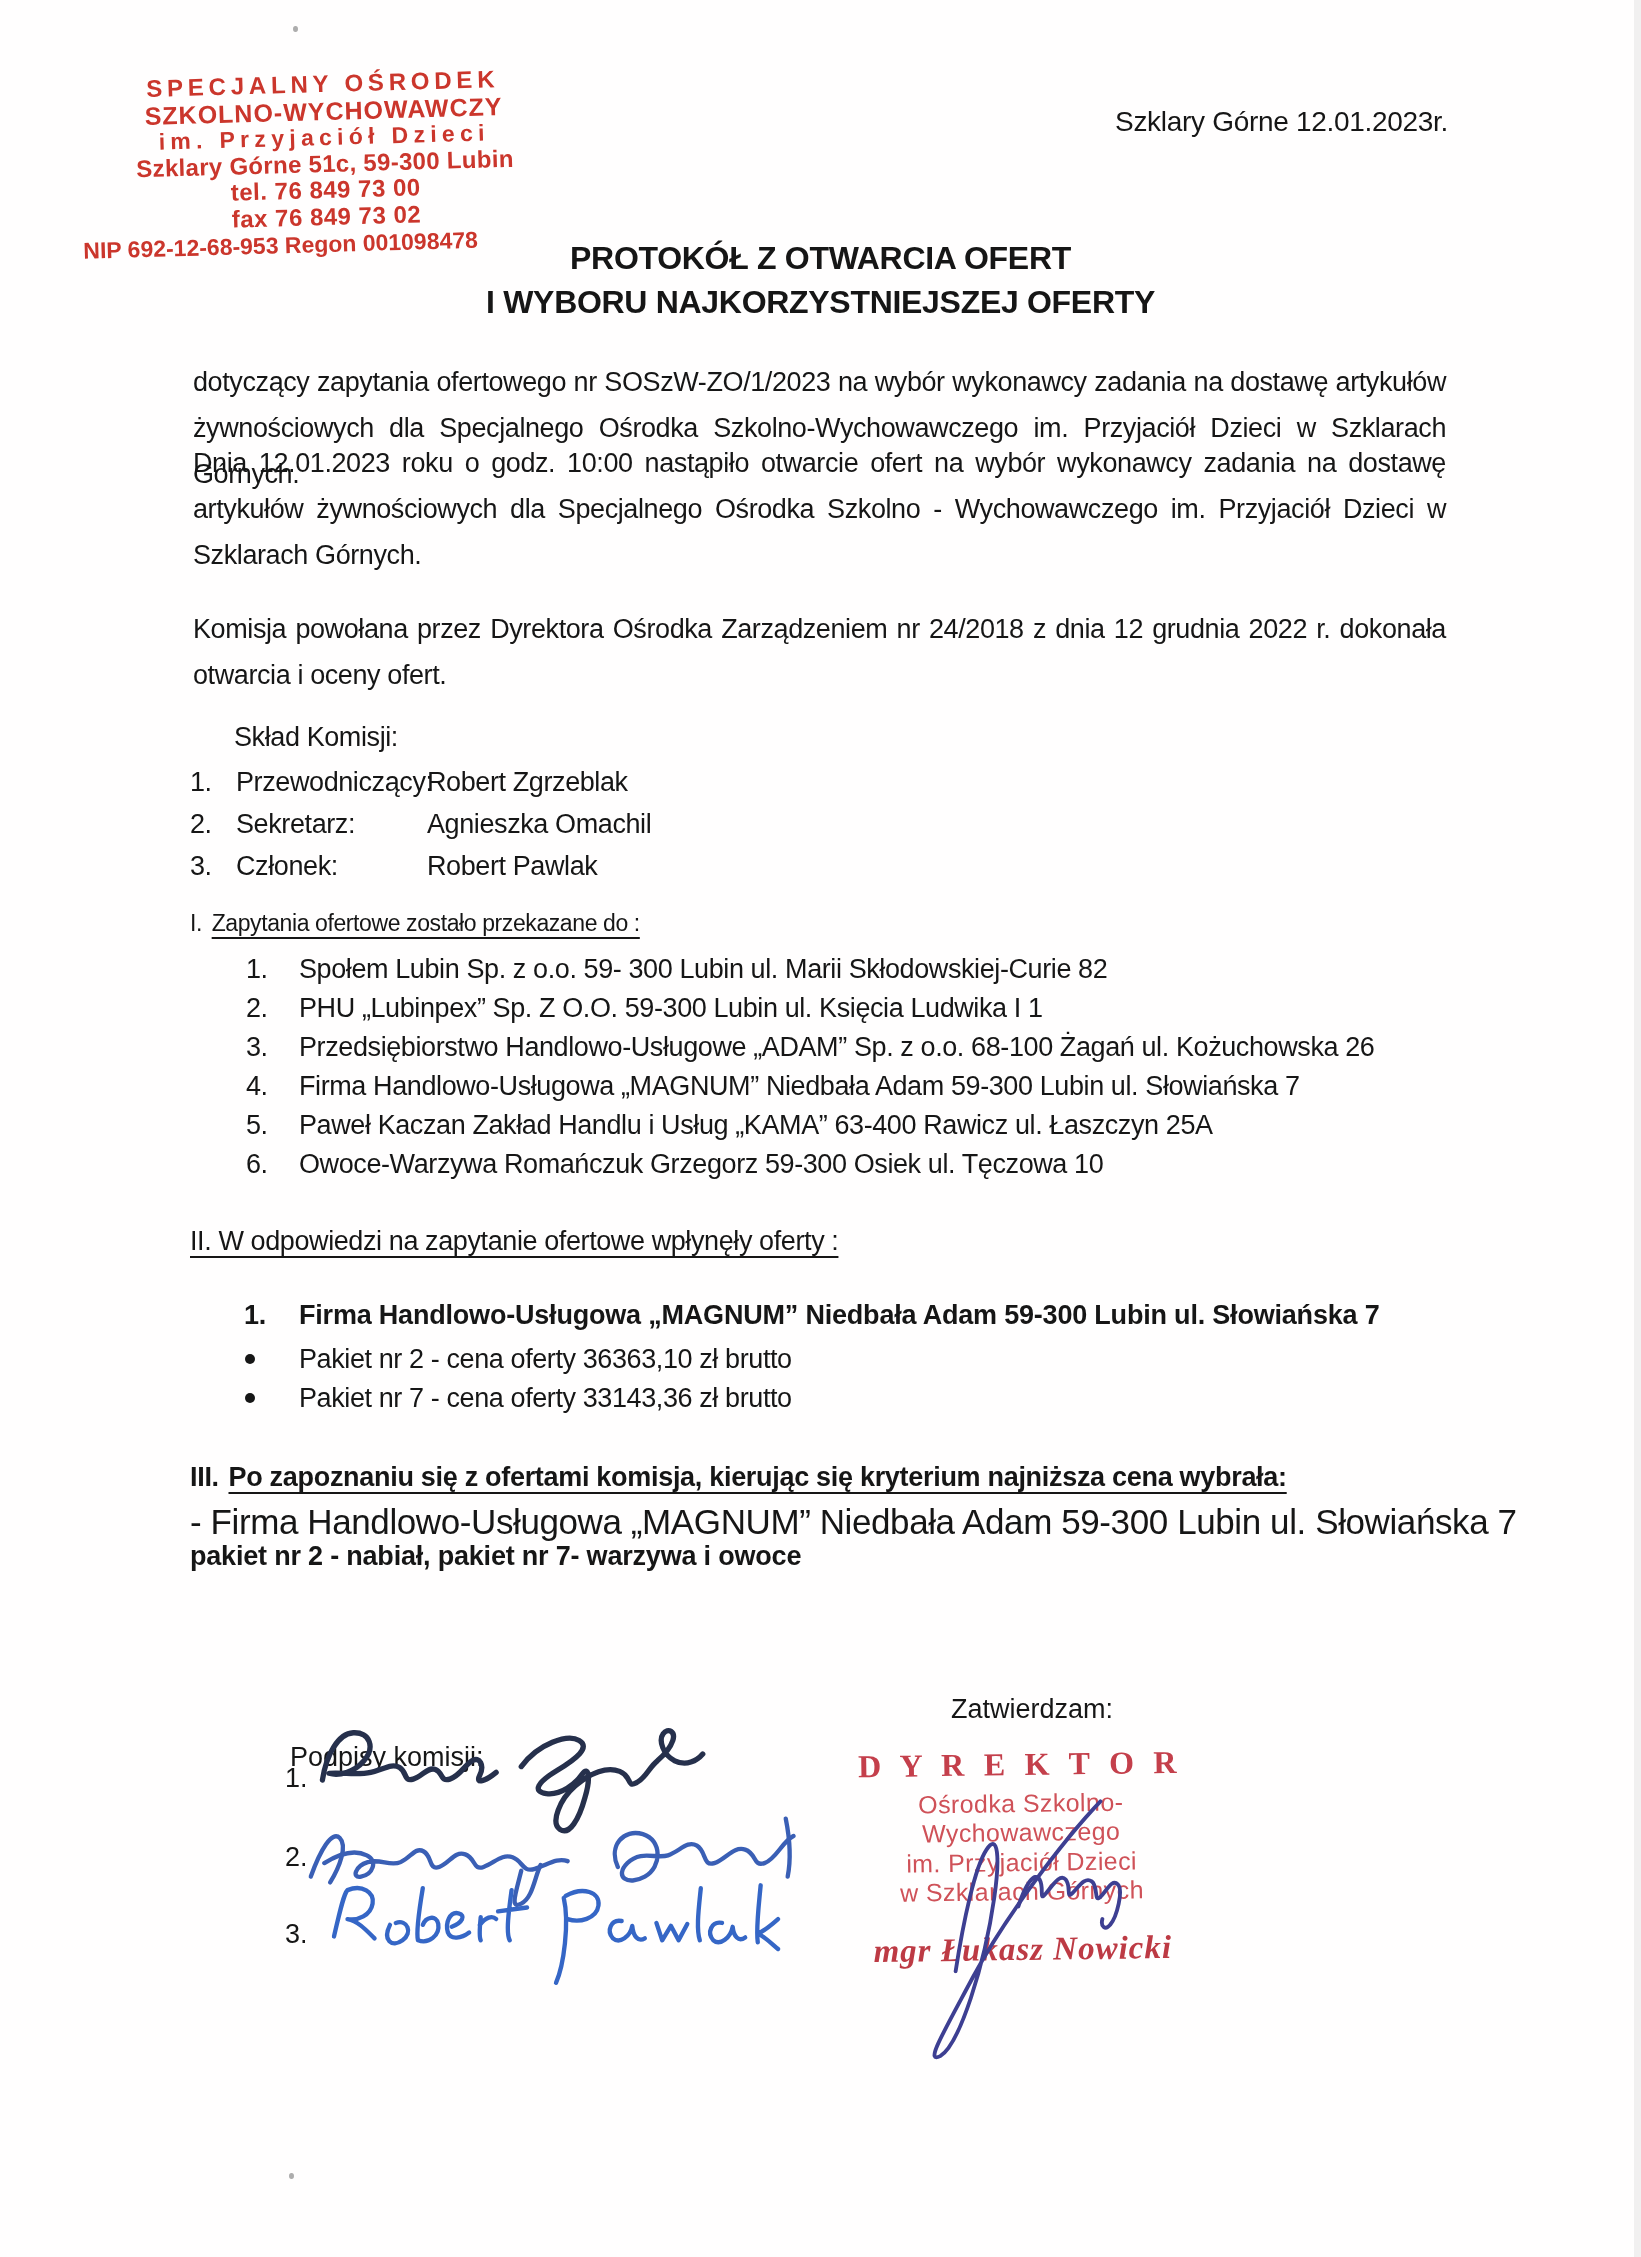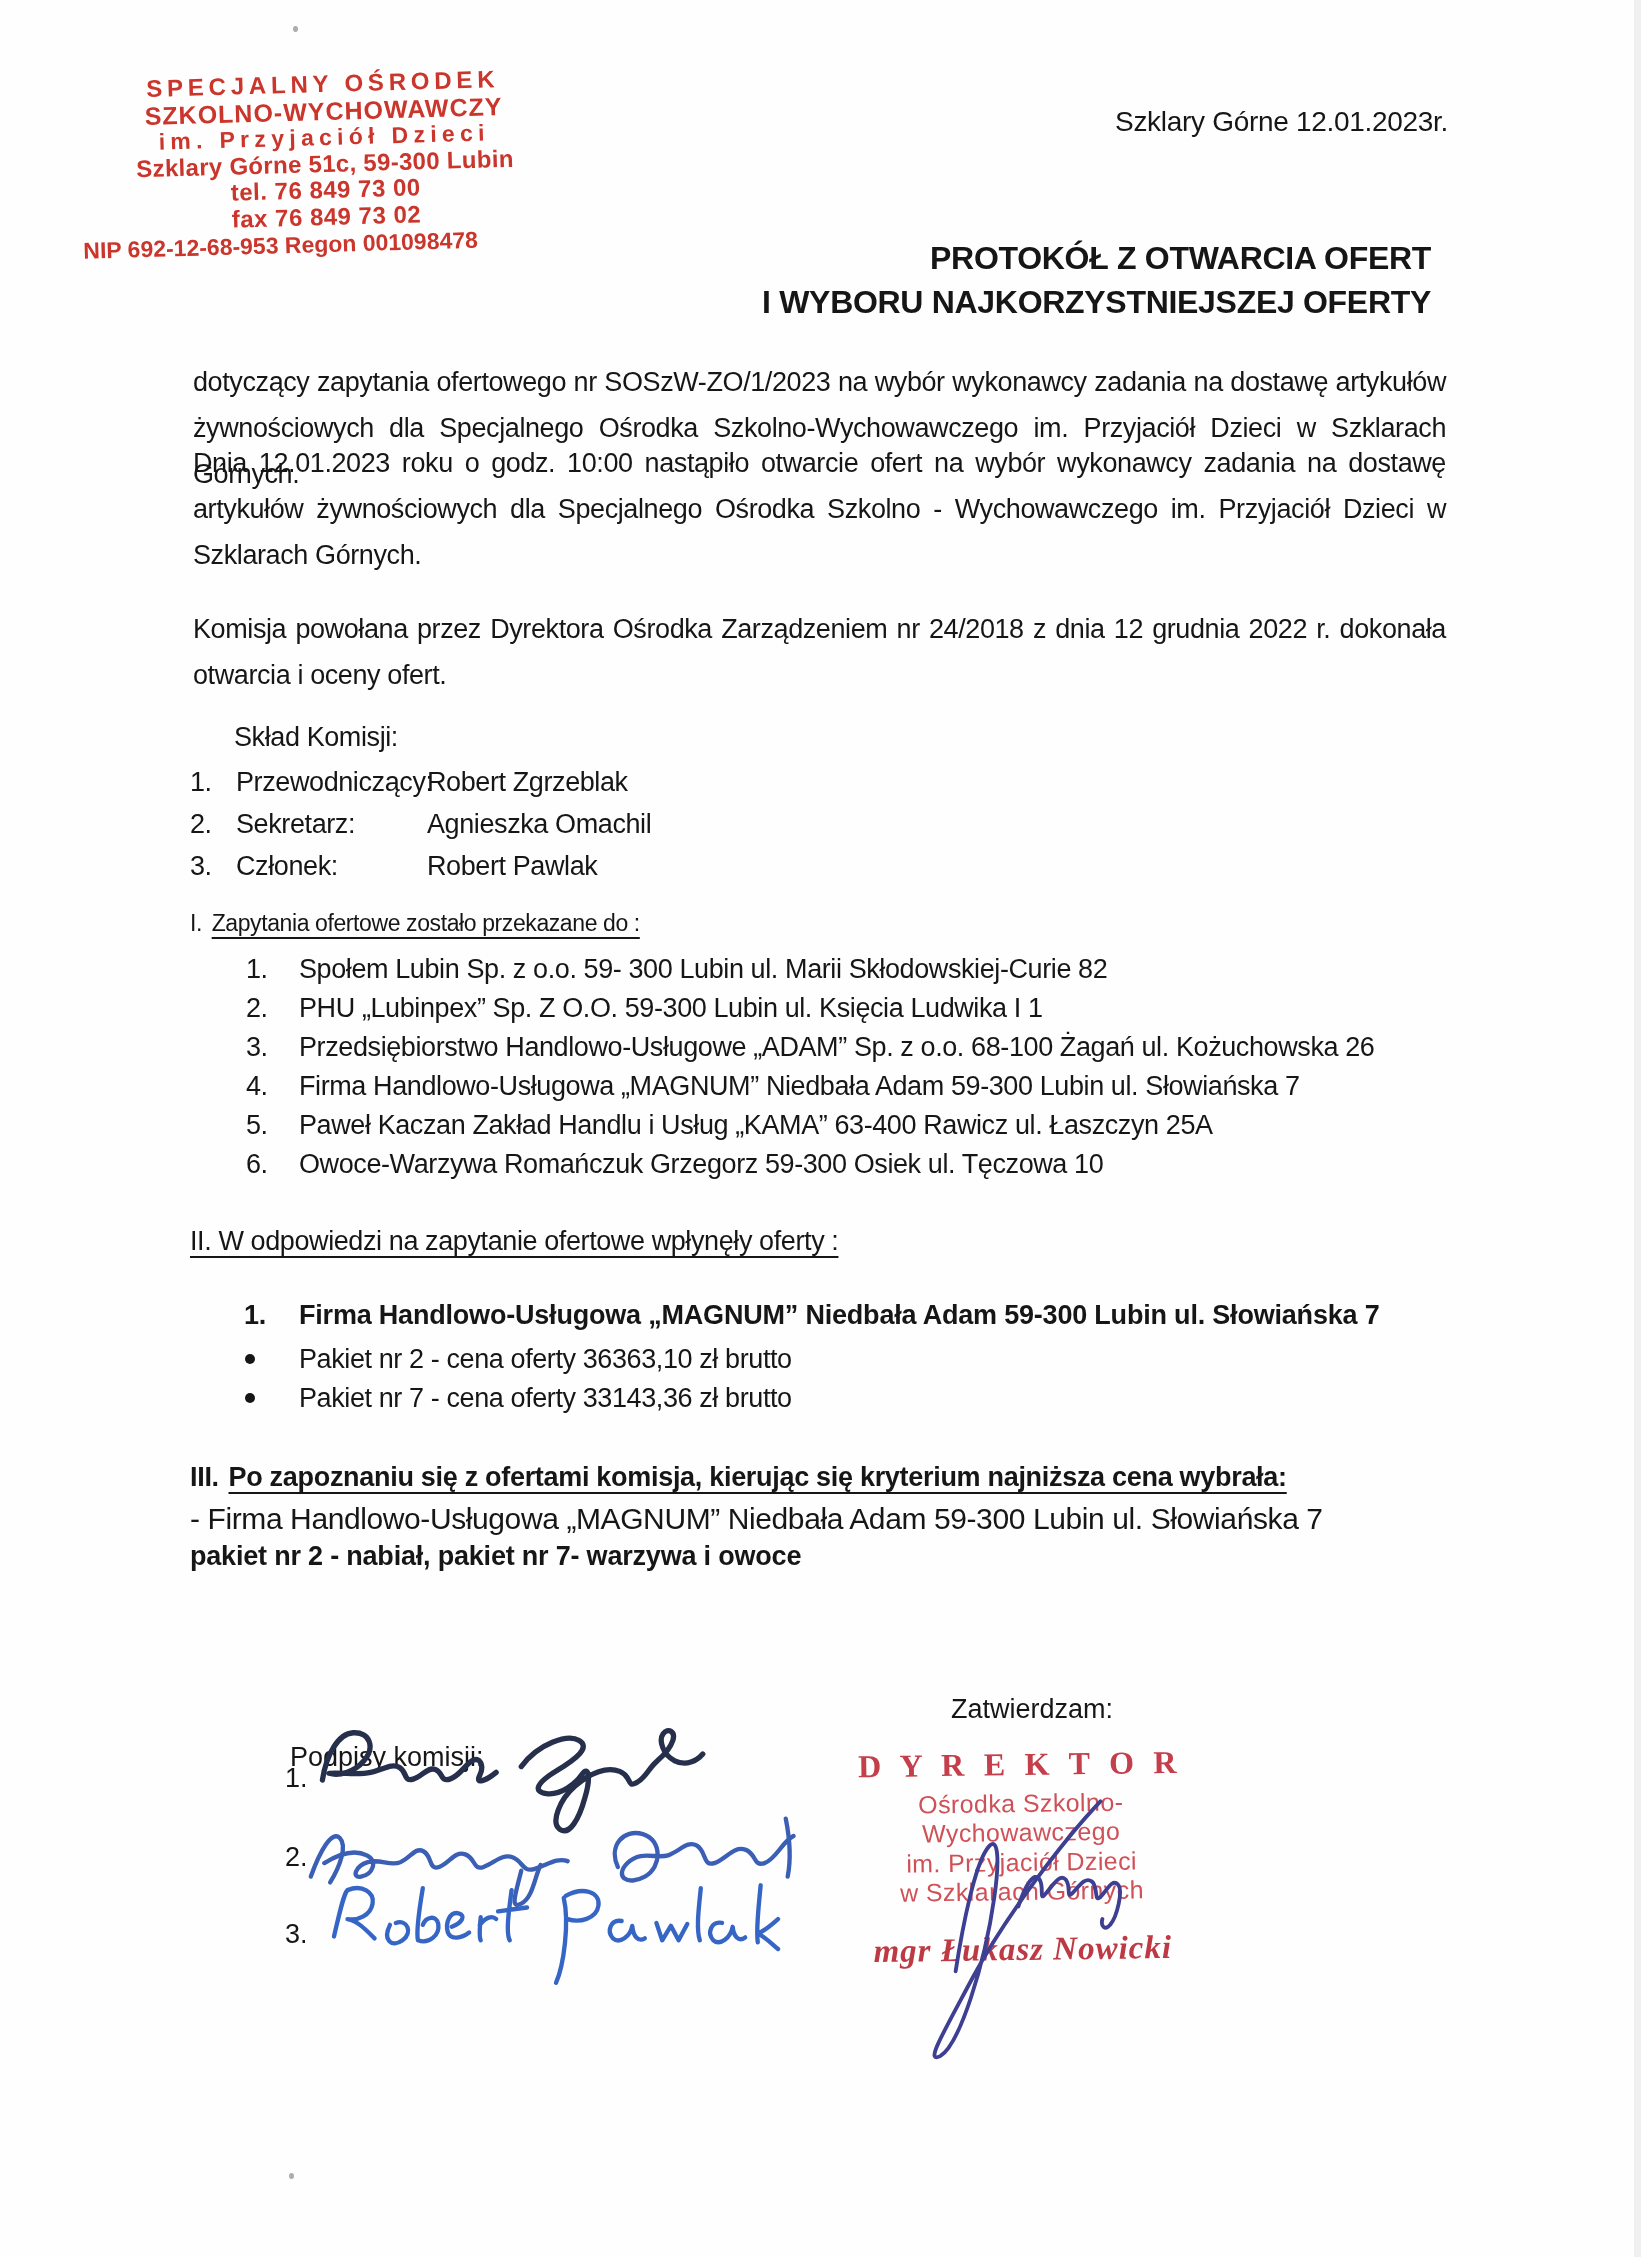--- a/index.html
+++ b/index.html
@@ -17,21 +17,21 @@
   .hs-line{white-space:nowrap;width:fit-content;margin:0 auto;line-height:26.6px;}
   .hs-l1{font-size:24px;letter-spacing:4.8px;}
   .hs-l2{font-size:25px;letter-spacing:1px;}
   .hs-l3{font-size:23px;letter-spacing:5.3px;}
   .hs-l4{font-size:24px;letter-spacing:0.3px;}
   .hs-l5,.hs-l6{font-size:24px;letter-spacing:0.5px;}
   .hs-l7{font-size:23px;margin-left:-27px;}
 
   .date-line{left:1115px;top:106px;font-size:28px;letter-spacing:-0.3px;}
 
-  .doc-title{left:234px;top:236px;width:1197px;text-align:right;font-weight:700;
+  .doc-title{left:222px;top:236px;width:1197px;text-align:center;font-weight:700;
     font-size:32px;line-height:44px;letter-spacing:-0.3px;}
 
   .para{left:193px;width:1253px;font-size:27px;line-height:46px;
     text-align:justify;letter-spacing:-0.4px;}
   .p1{top:359px;} .p2{top:440px;} .p3{top:606px;}
 
   .committee{left:190px;top:722px;font-size:27px;letter-spacing:-0.4px;}
   .c-head{height:45px;margin-left:44px;}
   .c-row{display:flex;height:42px;}
   .c-num{width:46px;}
@@ -47,21 +47,21 @@
 
   .sec2-head{left:190px;top:1226px;font-size:27px;letter-spacing:-0.4px;}
   .offer-line{left:244px;top:1300px;display:flex;font-weight:700;font-size:27px;letter-spacing:-0.2px;}
   .offer-num{width:55px;}
   .bullet-row{left:241px;font-size:27px;letter-spacing:-0.4px;}
   .b1{top:1344px;} .b2{top:1383px;}
   .dot{position:absolute;left:3.9px;top:9.7px;width:10.6px;height:10.6px;border-radius:50%;background:#161616;}
   .bullet-text{padding-left:58px;display:block;}
 
   .sec3-head{left:190px;top:1462px;font-size:27px;font-weight:700;letter-spacing:-0.3px;}
-  .sec3-line1{left:190px;top:1502px;font-size:30px;letter-spacing:-0.4px;}
+  .sec3-line1{left:190px;top:1502px;font-size:35px;letter-spacing:-0.4px;}
   .sec3-line2{left:190px;top:1541px;font-size:27px;font-weight:700;letter-spacing:-0.2px;}
 
   .podpisy{left:290px;top:1694px;font-size:27px;margin-top:48px;}
   .sig-num{font-size:27px;}
   .sn1{left:285px;top:1763px;} .sn2{left:285px;top:1842px;} .sn3{left:285px;top:1919px;}
 
   .zatwierdzam{left:951px;top:1694px;font-size:27px;}
 
   .dstamp{left:838px;top:1746px;width:367px;text-align:center;
     transform:rotate(-0.8deg);transform-origin:center;}

